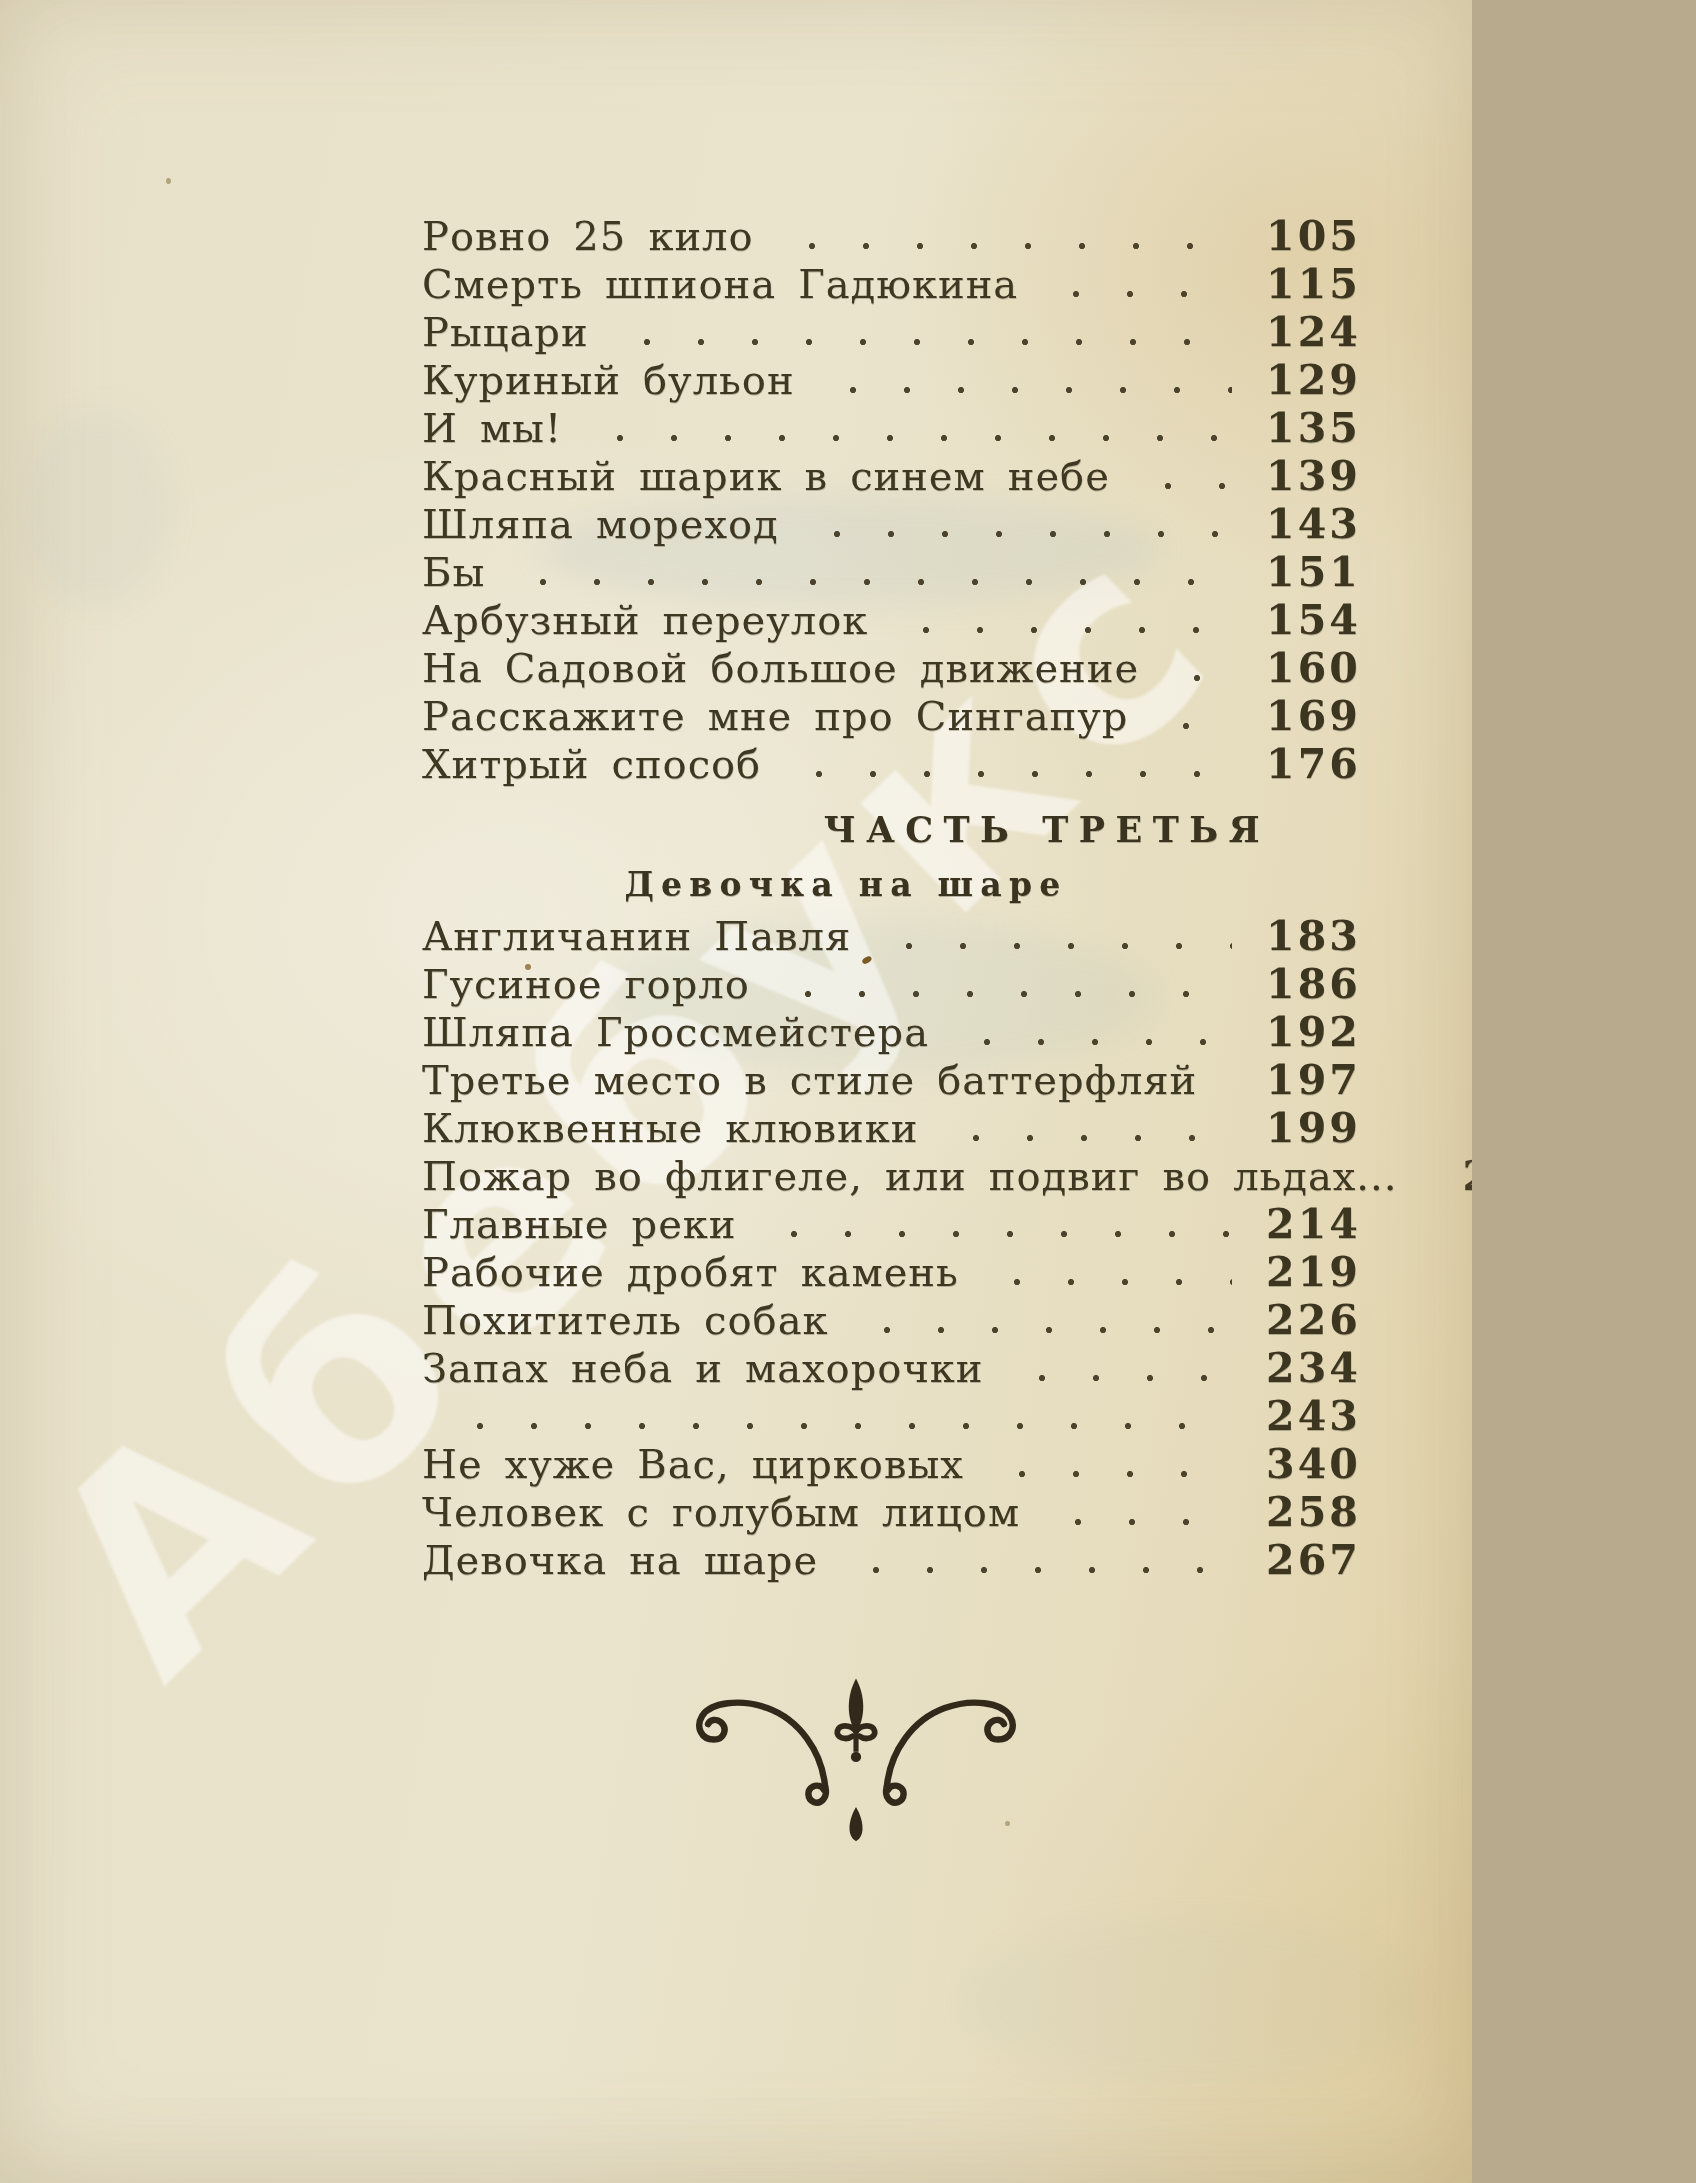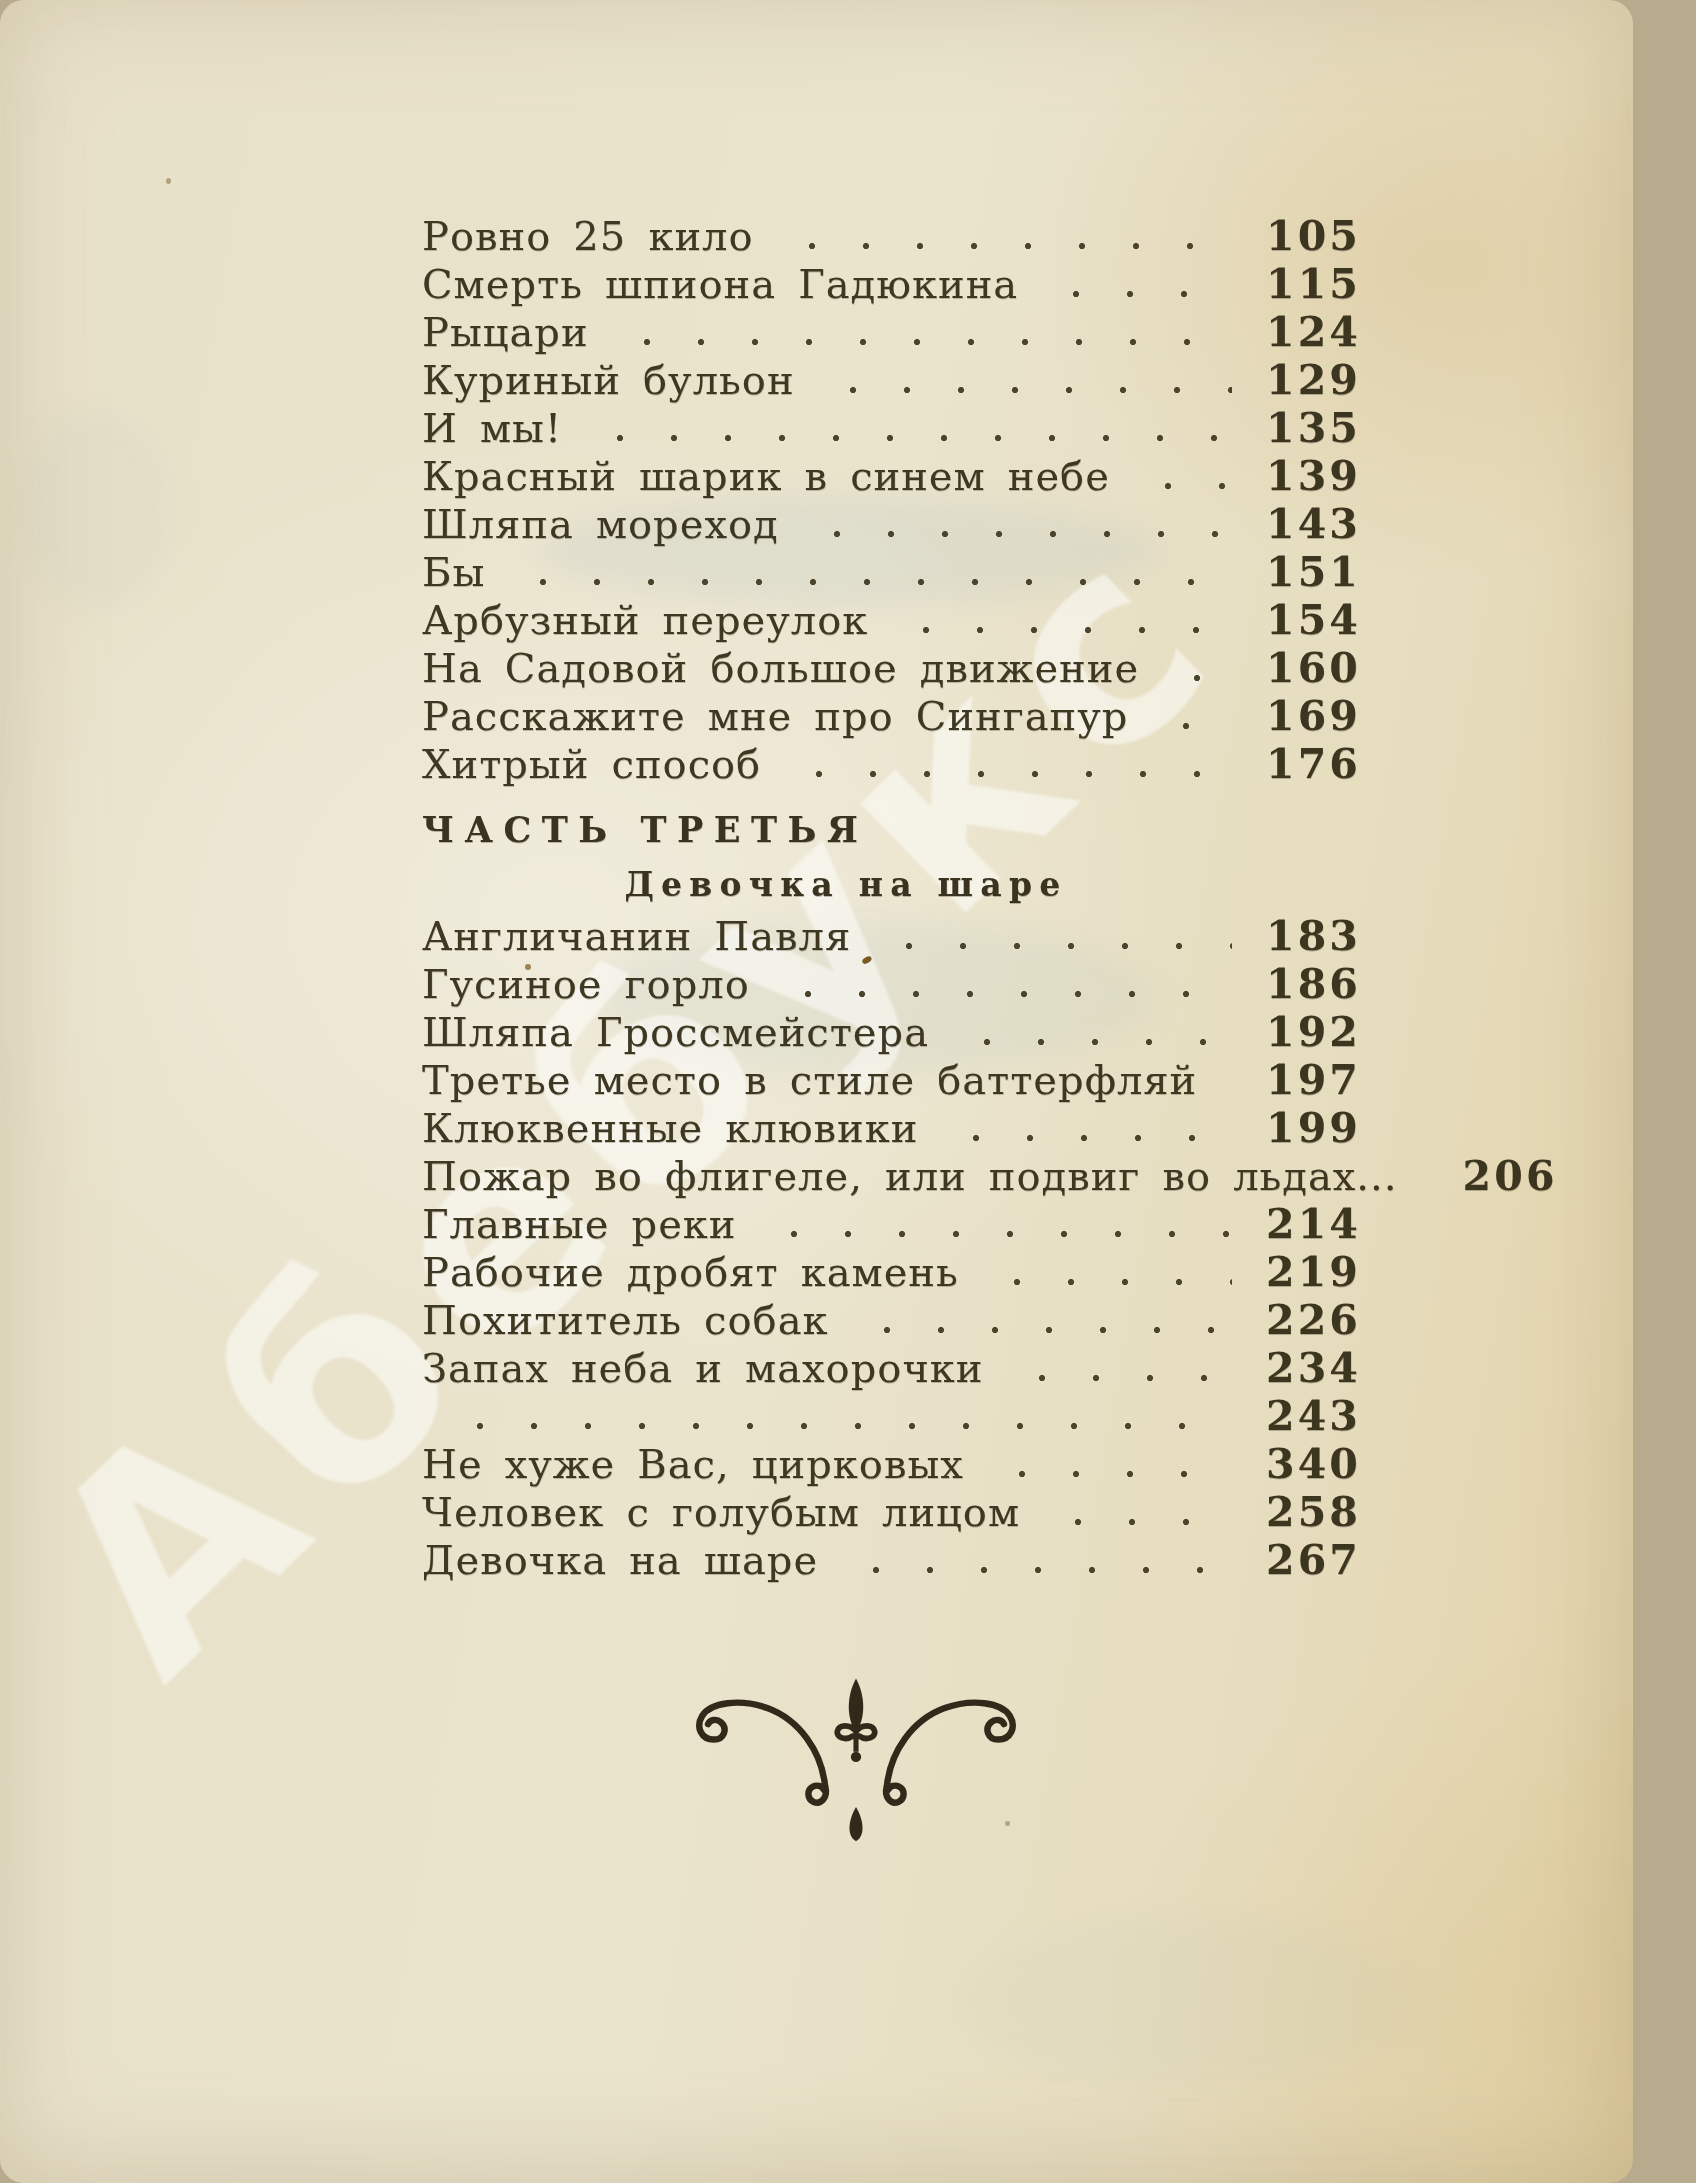--- a/index.html
+++ b/index.html
@@ -1,26 +1,25 @@
 <!DOCTYPE html>
 <html style="font-size:10.3px"><head>
 <meta charset="utf-8">
 <style>
   html,body{margin:0;padding:0;background:#b8ab8d;}
   .page{
     position:relative;
-    width:1633px;height:2183px;
+    width:1472px;height:2183px;
     overflow:hidden;
     font-family:"DejaVu Serif","Liberation Serif",serif;
     background:
       radial-gradient(ellipse 901px 708px at 34% 42%, rgba(255,255,255,0.30), rgba(255,255,255,0) 70%),
       radial-gradient(ellipse 579px 451px at 88% 12%, rgba(210,180,120,0.30), rgba(210,180,120,0) 70%),
       radial-gradient(ellipse 644px 515px at 95% 92%, rgba(215,190,135,0.28), rgba(215,190,135,0) 70%),
       linear-gradient(100deg,#e8e1c9 0%,#eae4cd 48%,#e6dcbd 78%,#e3d5ae 92%,#ddcda2 100%);
-    border-radius: 24px;
   }
   .page::after{ 
     content:"";position:absolute;inset:0;pointer-events:none;
     box-shadow:inset 0 0 116px rgba(150,128,90,0.18), inset 0 -19.3px 77px rgba(150,128,90,0.10);
   }
   
   .smudge{position:absolute;border-radius:50%;filter:blur(14px);pointer-events:none;}
   .smudge.s1{left:541px;top:496px;width:618px;height:109px;background:rgba(165,185,190,0.16);}
   .smudge.s2{left:599px;top:920px;width:554px;height:154px;background:rgba(170,188,182,0.14);}
   .smudge.s3{left:26px;top:412px;width:142px;height:193px;background:rgba(168,184,190,0.10);}
@@ -47,21 +46,21 @@
     flex:1 1 auto;height:7.7px;margin:0 22px 0 31px;min-width:0;
     background-image:radial-gradient(circle 3.2px at 27px 3.9px,#4c432c 2.7px,rgba(76,67,44,0) 3.3px);
     background-size:54px 7.7px;background-repeat:repeat-x;background-position:0 0;
   }
   .row .num{
     font-size:41px;font-weight:bold;letter-spacing:3.2px;min-width:119px;text-align:center;
     color:#3c3520;text-shadow:0.4px 0.5px 0.5px rgba(60,53,32,0.30);
     font-variant-numeric:lining-nums;
   }
   .part-head{
-    text-align:left;margin:14px 103px 0 0;
+    text-align:right;margin:14px 103px 0 0;
     font-size:35px;font-weight:bold;letter-spacing:0.30em;line-height:55px;
     color:#3a331f;text-shadow:0.4px 0.5px 0.5px rgba(58,51,31,0.30);white-space:nowrap;
   }
   .part-sub{
     text-align:center;margin:0 103px 0 0;
     font-size:33px;font-weight:bold;letter-spacing:0.22em;line-height:55px;
     color:#3a331f;text-shadow:0.4px 0.5px 0.5px rgba(58,51,31,0.30);white-space:nowrap;
   }
   .list2{}
   

